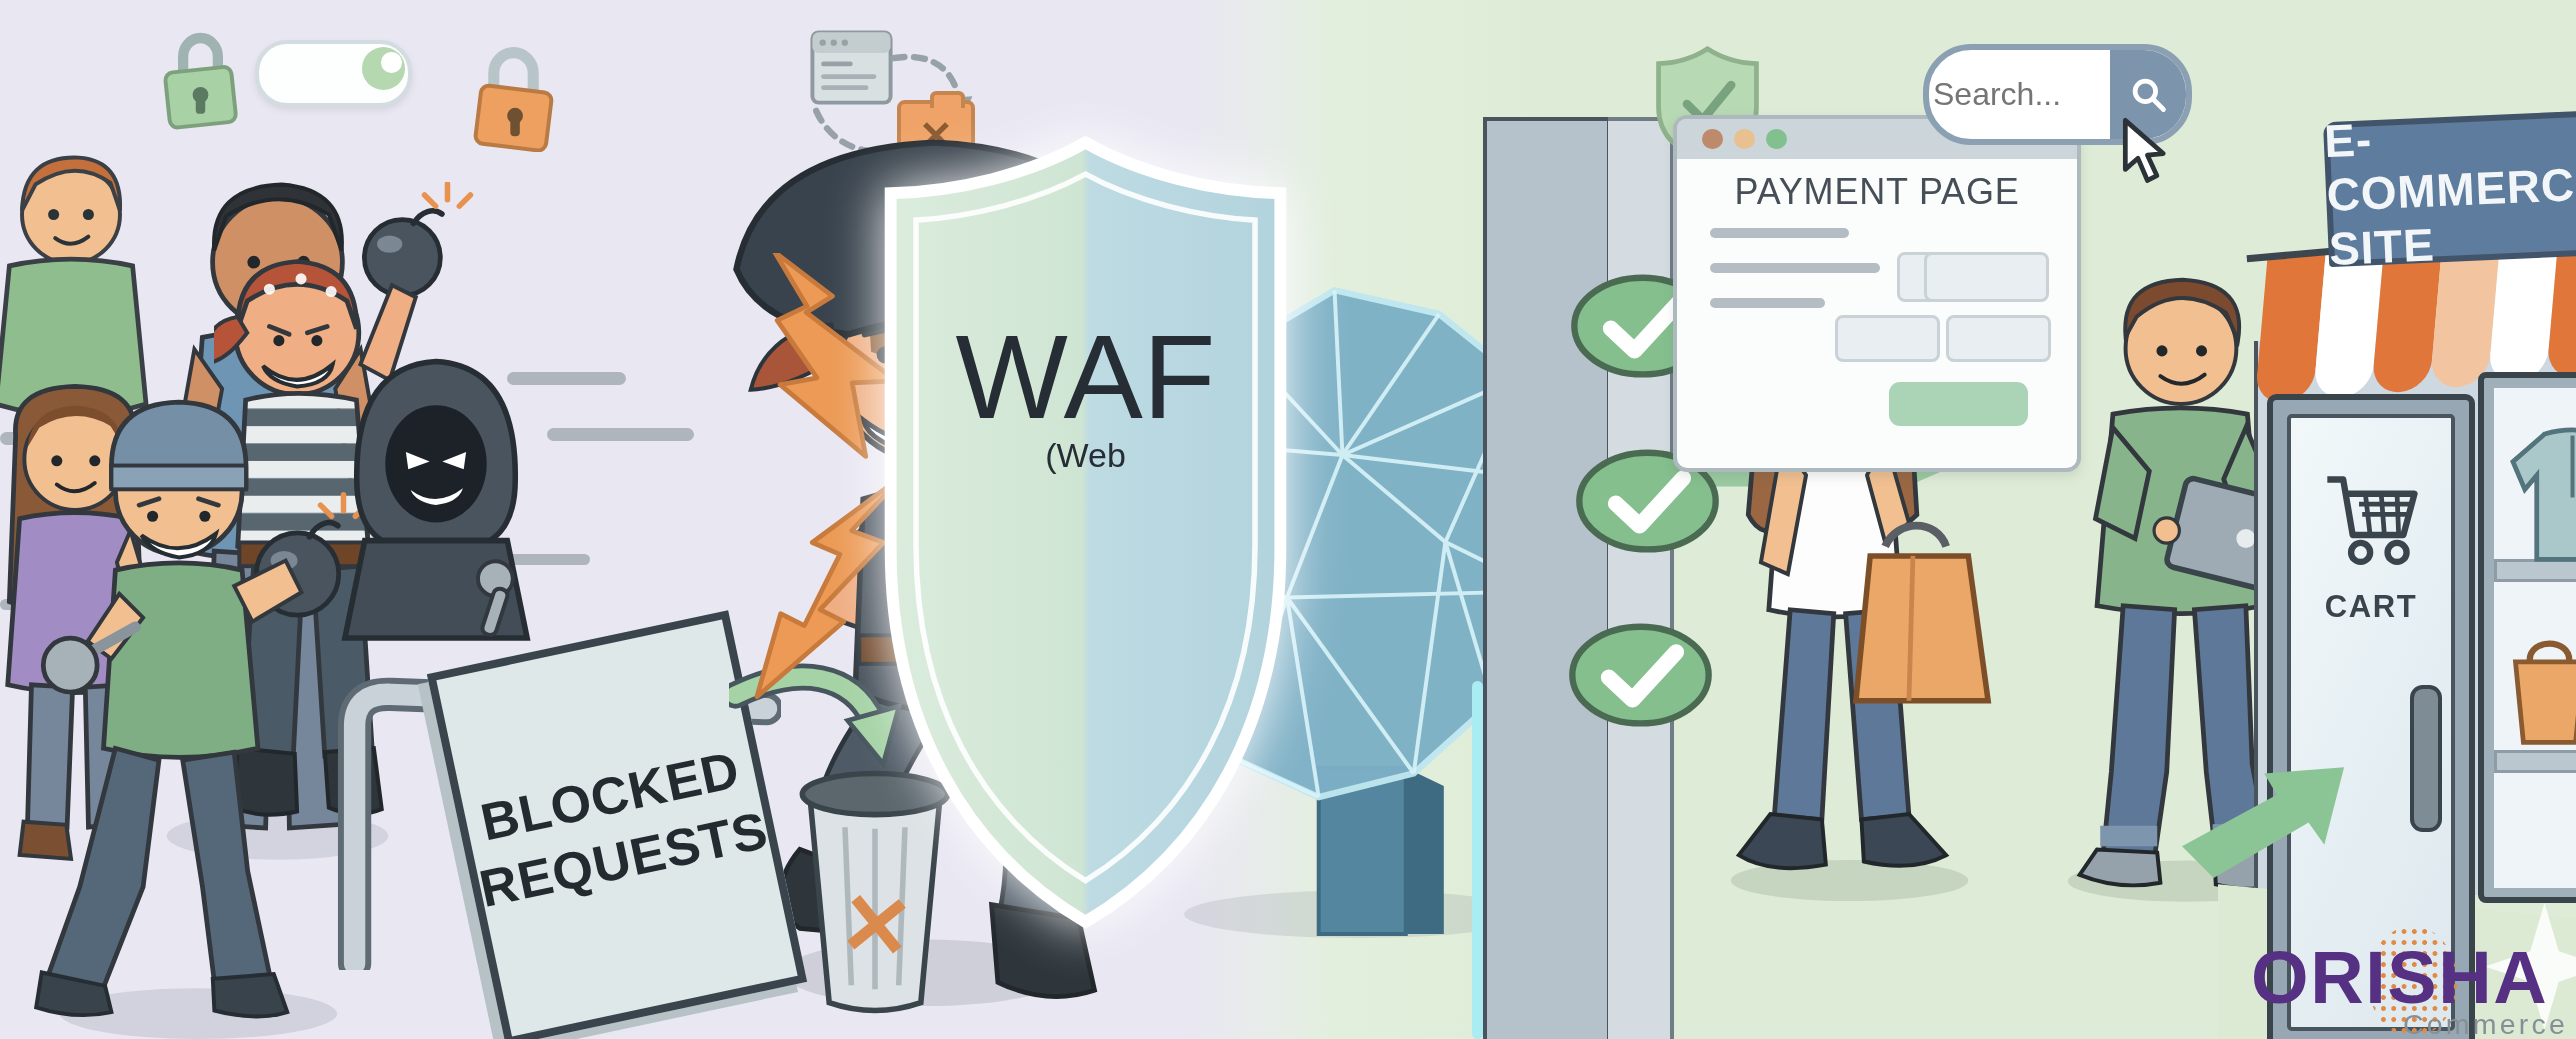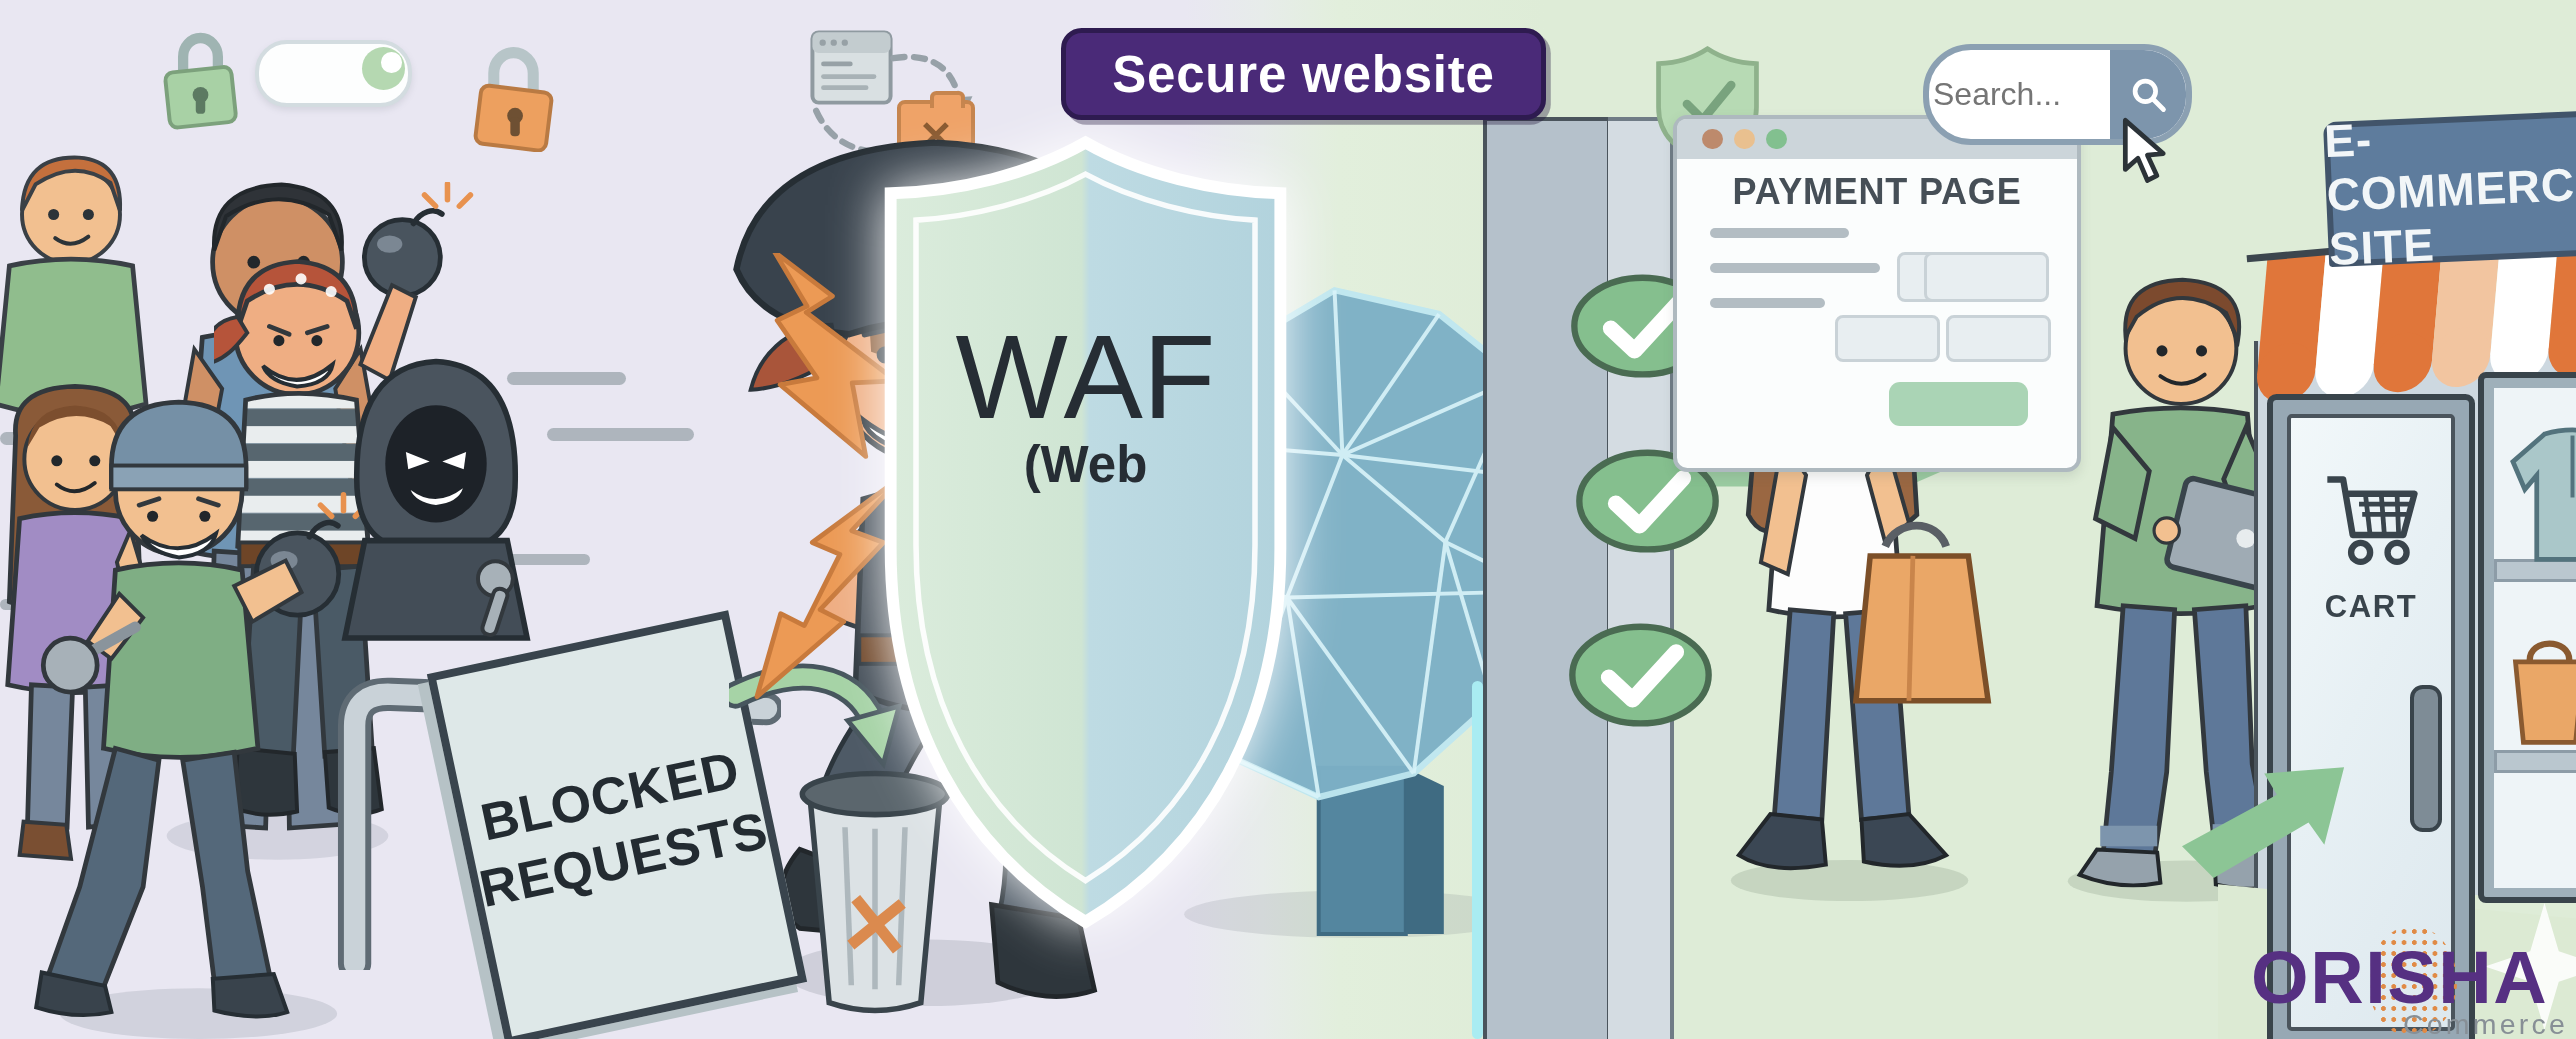--- a/index.html
+++ b/index.html
@@ -13,34 +13,34 @@
   .banner{position:absolute;left:1061px;top:28px;width:475px;height:82px;background:#4a2a78;
     border:5.5px solid #2e1b50;border-radius:20.6px;display:flex;align-items:center;justify-content:center;
     box-shadow:4.8px 4.8px 0 rgba(30,18,55,.35);z-index:40;}
   .banner span{color:#fff;font-size:51px;font-weight:bold;letter-spacing:0.8px;}
 
   
   .shieldwrap{position:absolute;left:881px;top:133px;width:409px;height:800px;z-index:22;
     filter:drop-shadow(0 0 27px rgba(255,255,255,.95));}
   .waftext{position:absolute;left:881px;top:317px;width:409px;text-align:center;z-index:23;color:#262d34;}
   .waftext .t{font-size:119px;font-weight:normal;line-height:1;}
-  .waftext .s{font-size:51px;font-weight:bold;line-height:1.13;}
+  .waftext .s{font-size:34px;font-weight:normal;line-height:1.13;}
 
   
   .blocked-sign{position:absolute;left:463px;top:638px;width:292px;height:364px;background:#dee8e8;
     border:8.7px solid #39444d;transform:rotate(-12deg);z-index:12;display:flex;flex-direction:column;
     align-items:center;justify-content:center;box-shadow:-11px 8px 0 #b6c2c6;}
   .blocked-sign div{font-size:52px;font-weight:bold;color:#232b31;letter-spacing:0.8px;line-height:1.25;}
 
   
   .payment{position:absolute;left:1673px;top:115px;width:400px;height:349px;background:#fbfdfd;
     border:4.8px solid #aeb9bf;border-radius:14.3px;z-index:30;box-shadow:0 4.8px 11px rgba(80,95,90,.15);}
   .payment .bar{position:absolute;left:0;top:0;right:0;height:40px;background:#ccd5da;border-radius:8.7px 8.7px 0 0;}
   .payment .dot{position:absolute;top:9.5px;width:20.6px;height:20.6px;border-radius:50%;}
-  .payment .title{position:absolute;left:0;right:0;top:52px;text-align:center;font-size:36px;font-weight:bold;
+  .payment .title{position:absolute;left:0;right:0;top:52px;text-align:center;font-size:36px;font-weight:normal;
     color:#464f57;letter-spacing:0.8px;}
   .payment .line{position:absolute;height:10.3px;background:#b3bdc3;border-radius:5.5px;}
   .payment .input{position:absolute;background:#e8eef1;border:3.2px solid #c9d2d7;border-radius:8px;}
   .payment .btn{position:absolute;left:212px;top:263px;width:139px;height:44px;background:#aad4b5;border-radius:11px;}
 
   
   .search{position:absolute;left:1923px;top:44px;width:257px;height:89px;background:#fff;border:6.3px solid #8ba0b2;
     border-radius:48px;z-index:35;display:flex;align-items:center;overflow:hidden;}
   .search input{border:none;outline:none;background:transparent;font-size:32px;color:#9aa6ae;width:154px;
     padding-left:4px;font-family:"Liberation Sans",sans-serif;}
@@ -355,23 +355,20 @@
     <div class="s">(Web</div>
   </div>
 
   <svg class="abs" style="left:753px;top:253px;z-index:21" width="158" height="206" viewBox="0 0 200 260">
     <path d="M10,10 L90,55 L60,80 L185,150 L130,160 L160,250 L40,175 L85,160 L25,95 L60,72 Z" fill="#ec9a55" stroke="#c87a3c" stroke-width="6" stroke-linejoin="round" transform="rotate(8 100 130)"></path>
   </svg>
   <svg class="abs" style="left:749px;top:467px;z-index:21" width="166" height="238" viewBox="0 0 210 300">
     <path d="M195,10 L130,80 L170,95 L90,180 L120,195 L10,290 L40,185 L70,200 L115,110 L80,95 Z" fill="#ec9a55" stroke="#c87a3c" stroke-width="6" stroke-linejoin="round"></path>
   </svg>
 
-  <div class="banner">
-    <span>Secure website</span>
-  </div>
 
   <div class="abs" style="left:1483px;top:117px;width:120px;height:922px;background:#b5c1cb;border:4.8px solid #4a545c;z-index:24"></div>
   <div class="abs" style="left:1608px;top:117px;width:62px;height:922px;background:#d4dce2;border:4.8px solid #707c86;border-left:none;z-index:24"></div>
   <div class="abs" style="left:1472px;top:681px;width:11px;height:358px;background:#a9ecf2;border-radius:6.3px;z-index:25"></div>
 
   <svg class="checkwrap" style="left:1567px;top:273px" width="151" height="107" viewBox="0 0 190 135">
     <ellipse cx="95" cy="67" rx="86" ry="61" fill="#85bf8e" stroke="#4a6b52" stroke-width="8"></ellipse>
     <path d="M55,70 L85,98 L140,38" fill="none" stroke="#fff" stroke-width="20" stroke-linecap="round" stroke-linejoin="round"></path>
   </svg>
   <svg class="checkwrap" style="left:1572px;top:448px" width="151" height="107" viewBox="0 0 190 135">

